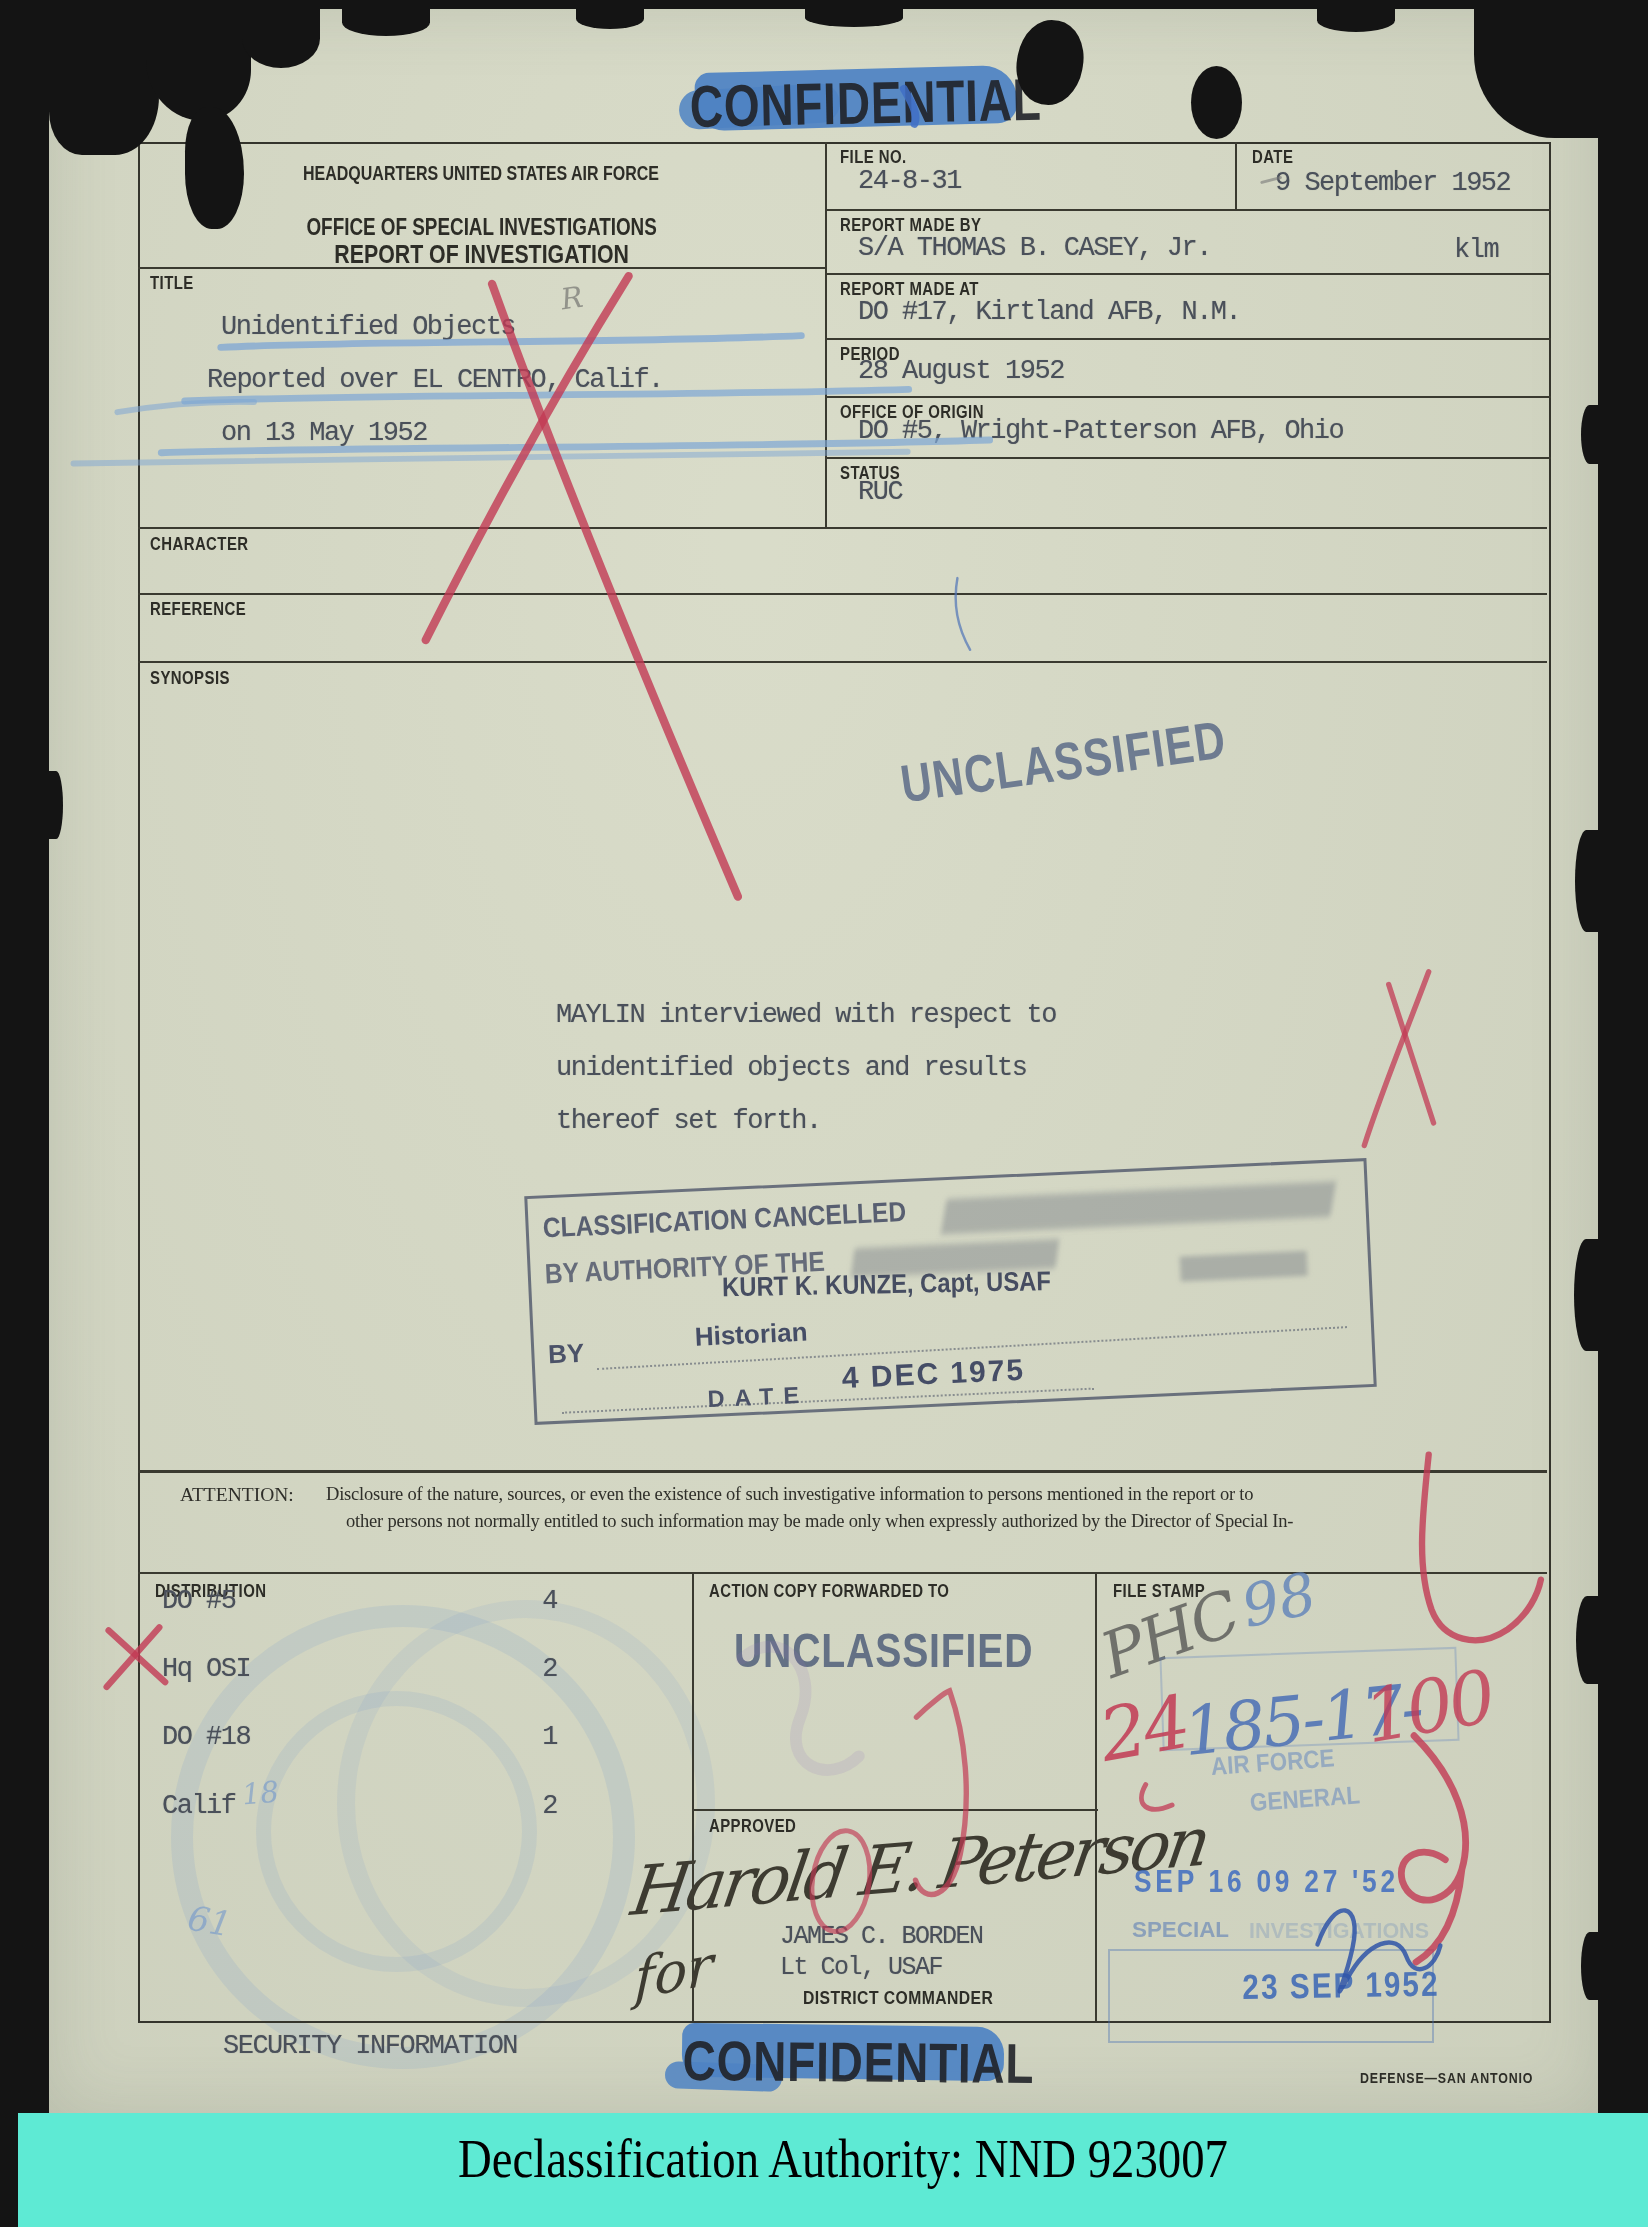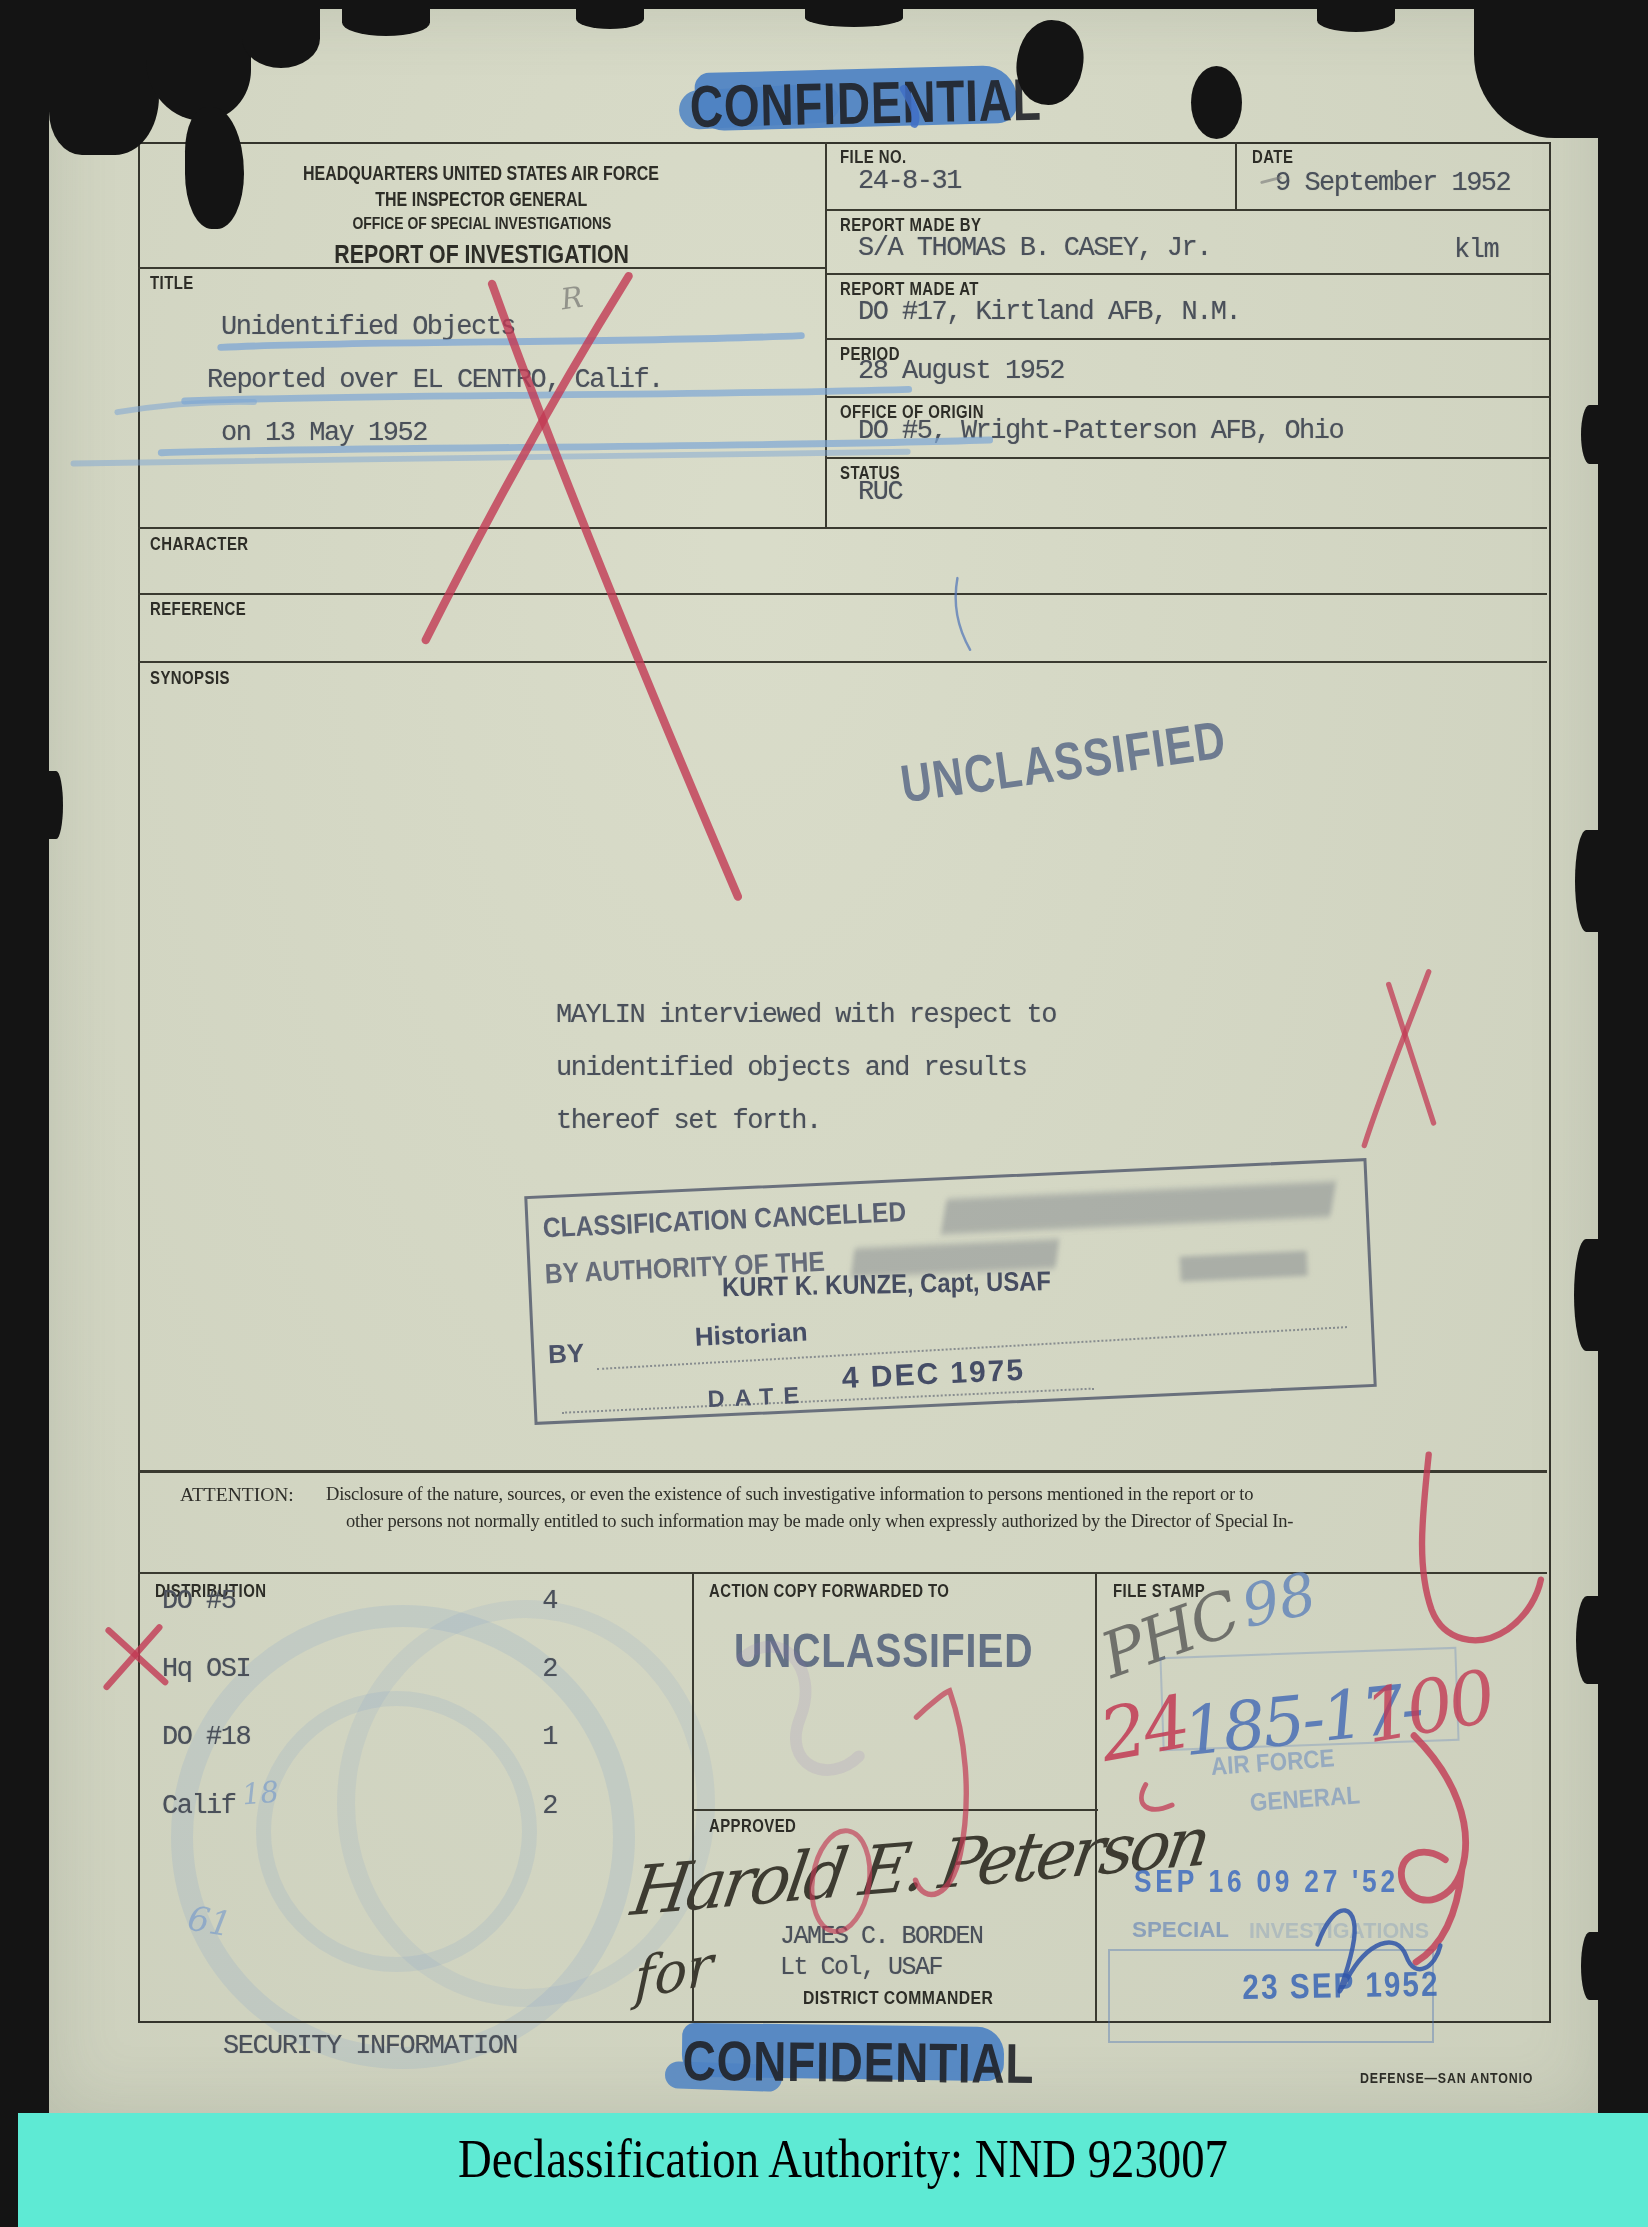--- a/index.html
+++ b/index.html
@@ -62,23 +62,21 @@
   <div class="hline" style="left:825px;top:457px;width:726px;height:2.4px;"></div>
   <div class="hline" style="left:138px;top:527px;width:1409px;height:2.4px;"></div>
   <div class="hline" style="left:138px;top:593px;width:1409px;height:2.4px;"></div>
   <div class="hline" style="left:138px;top:661px;width:1409px;height:2.4px;"></div>
   <div class="hline" style="left:138px;top:1470px;width:1409px;height:2.9px;"></div>
   <div class="hline" style="left:138px;top:1572px;width:1409px;height:2.4px;"></div>
   <div class="hline" style="left:692px;top:1809px;width:406px;height:2px;"></div>
 
   <div class="hdrline" style="top:162px;font-size:19.5px;">
     <span>HEADQUARTERS UNITED STATES AIR FORCE</span></div>
-  <div class="hdrline" style="top:188px;font-size:19.5px;">
-    <span>THE INSPECTOR GENERAL</span></div>
-  <div class="hdrline" style="top:214px;font-size:17px;">
+  <div class="hdrline" style="top:214px;font-size:23px;">
     <span>OFFICE OF SPECIAL INVESTIGATIONS</span></div>
   <div class="hdrline" style="top:239px;font-size:26px;">
     <span>REPORT OF INVESTIGATION</span></div>
 
   <div class="lbl" style="left:840px;top:147px;">FILE NO.</div>
   <div class="lbl" style="left:1252px;top:147px;">DATE</div>
   <div class="lbl" style="left:840px;top:215px;">REPORT MADE BY</div>
   <div class="lbl" style="left:840px;top:279px;">REPORT MADE AT</div>
   <div class="lbl" style="left:840px;top:344px;">PERIOD</div>
   <div class="lbl" style="left:840px;top:402px;">OFFICE OF ORIGIN</div>

